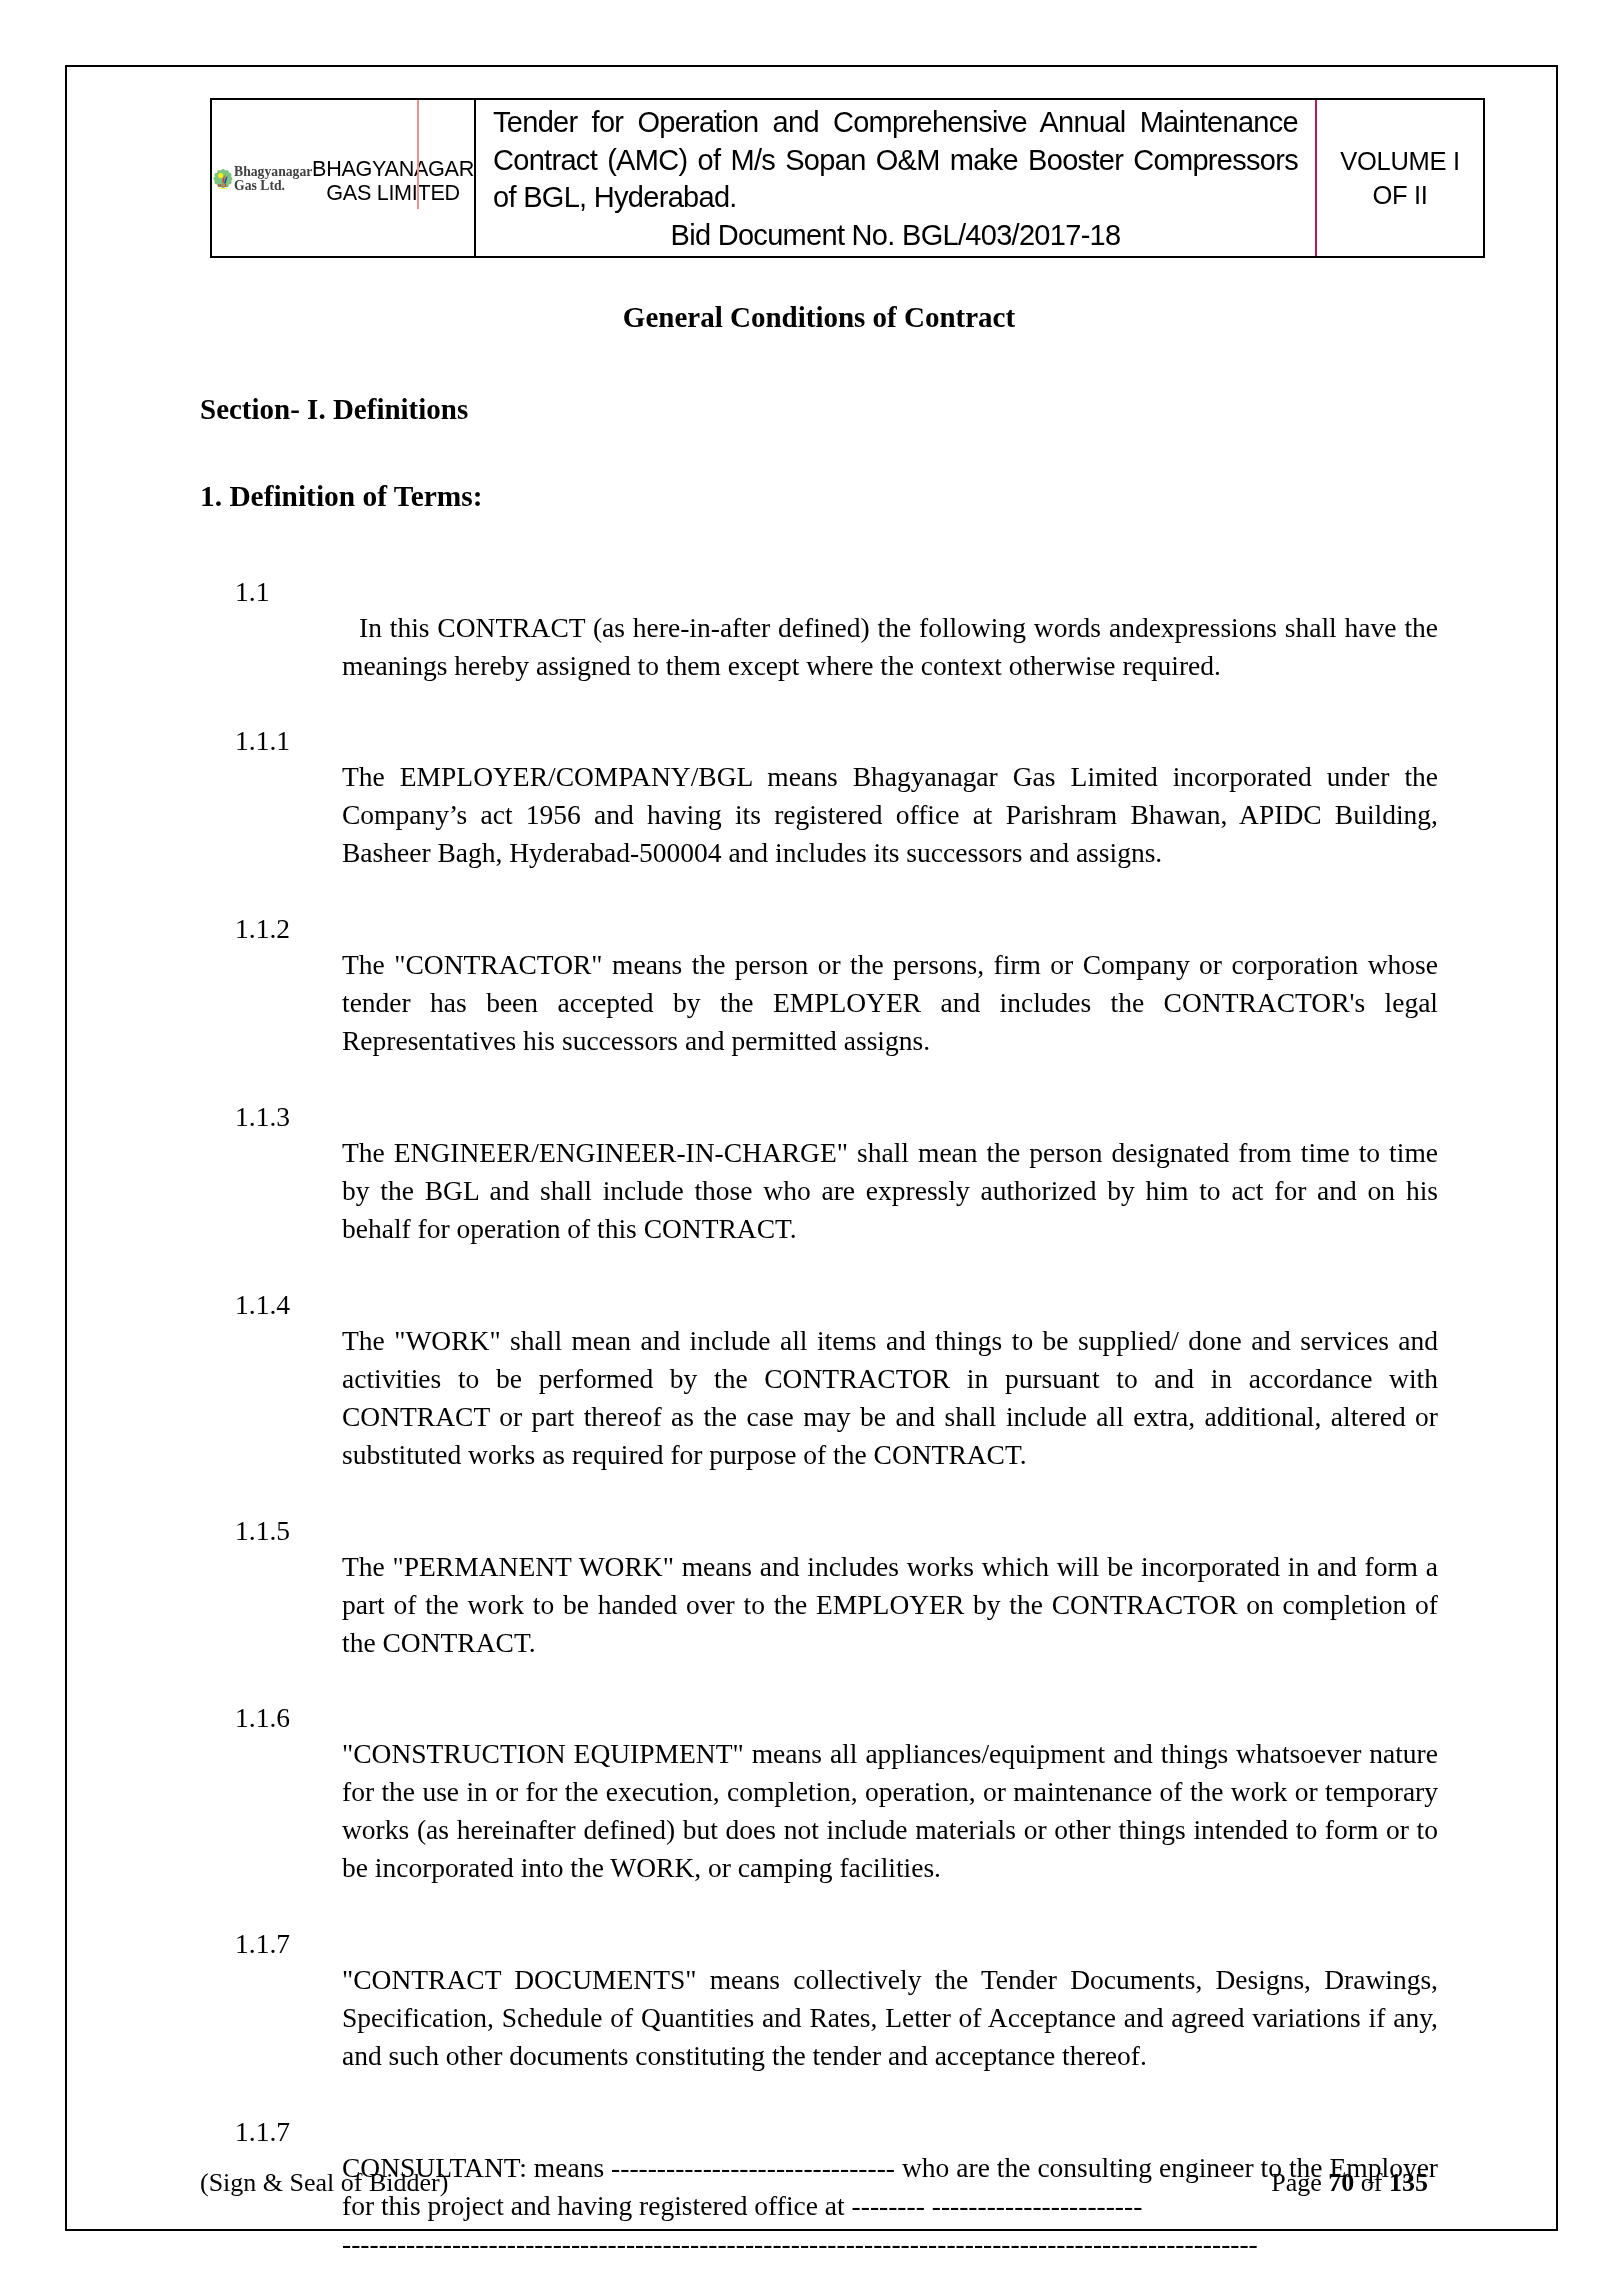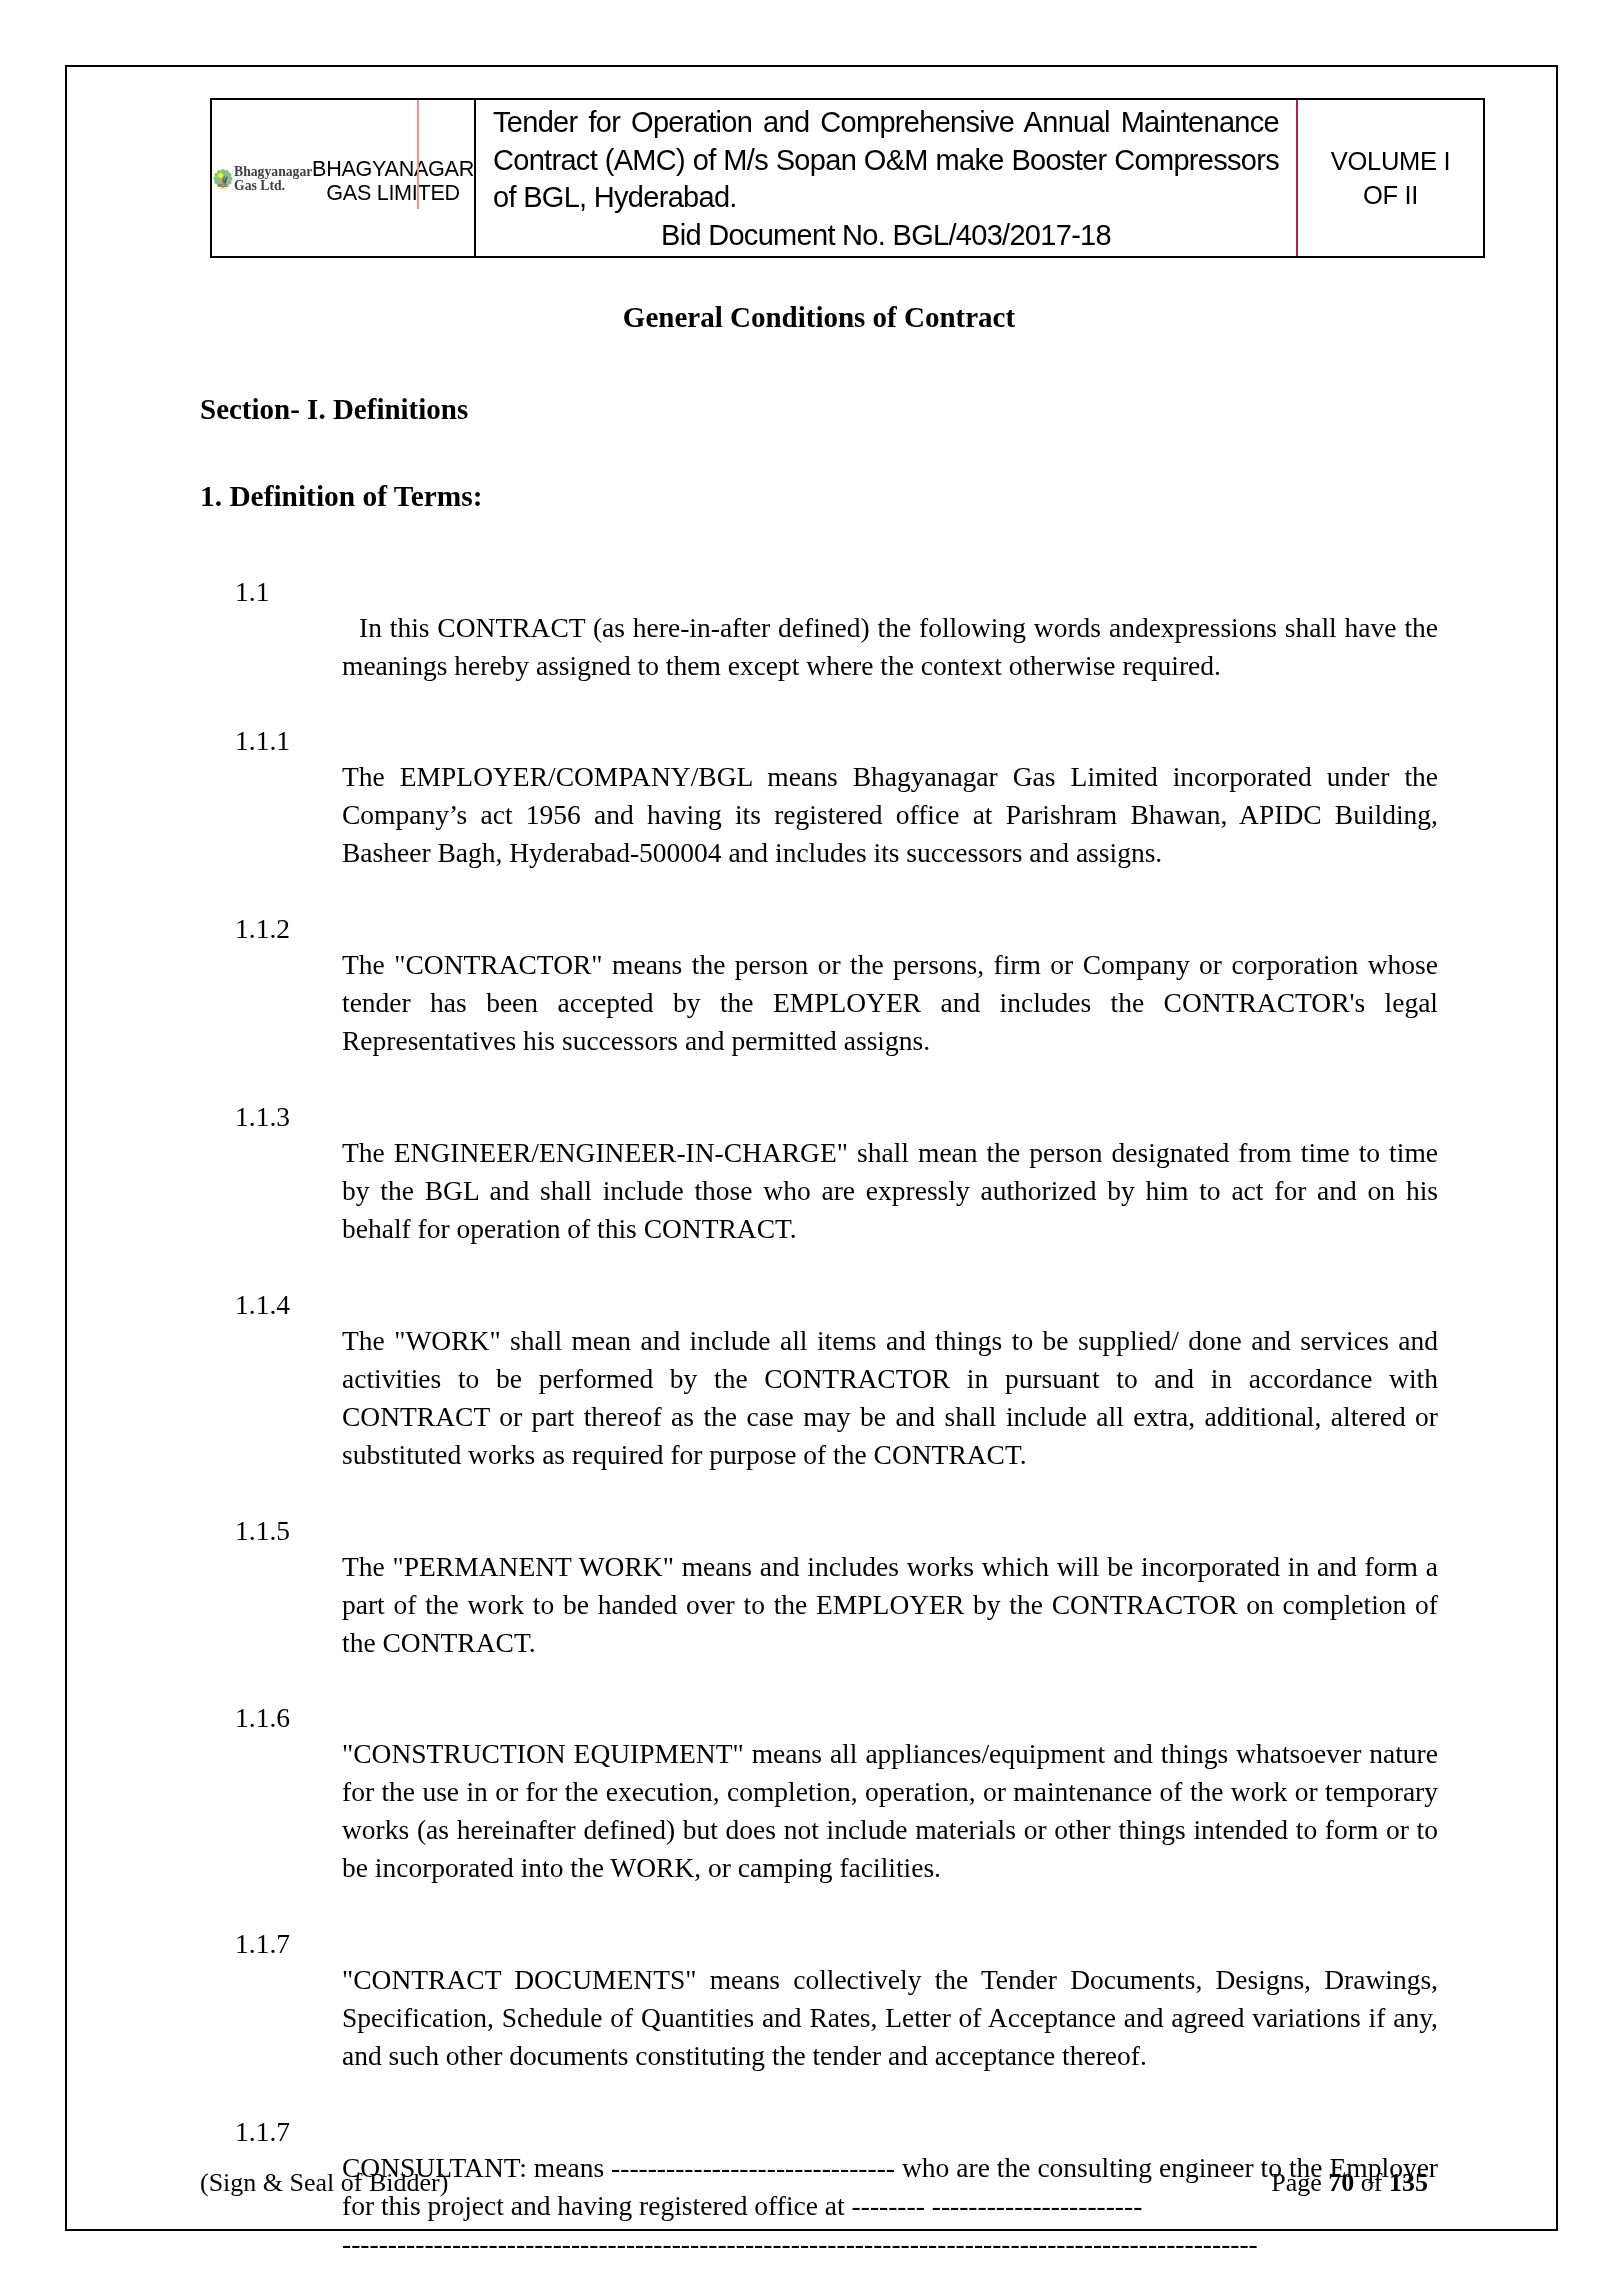--- a/index.html
+++ b/index.html
@@ -37,21 +37,21 @@
   }
   .title-cell{
     flex:1;border-left:2px solid #000;border-right:2px solid #be185d;
     box-sizing:border-box;padding:6.5px 17px 3.9px 17px;
     display:flex;flex-direction:column;justify-content:center;
     font-size:29px;line-height:1.3;letter-spacing:-0.7px;
   }
   .title-main{text-align:justify;}
   .title-bid{text-align:center;}
   .volume-cell{
-    width:185px;flex:none;display:flex;flex-direction:column;
+    width:166px;flex:none;display:flex;flex-direction:column;
     align-items:center;justify-content:center;
     font-size:25.5px;line-height:1.35;letter-spacing:-0.3px;text-align:center;
   }
   
   .doc-body{
     position:absolute;left:133px;top:230px;width:1238px;
     font-size:27.5px;line-height:1.38;
   }
   .doc-title{
     text-align:center;font-weight:bold;font-size:29px;margin:0;

